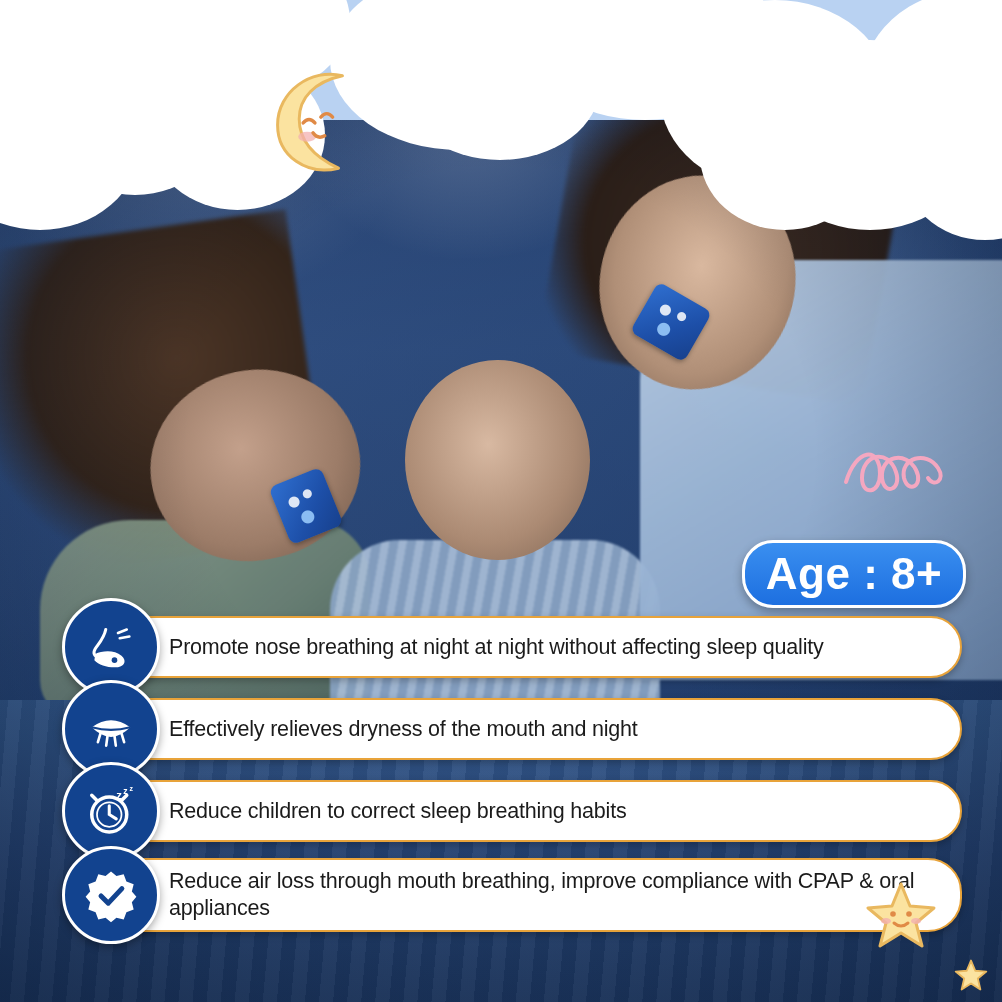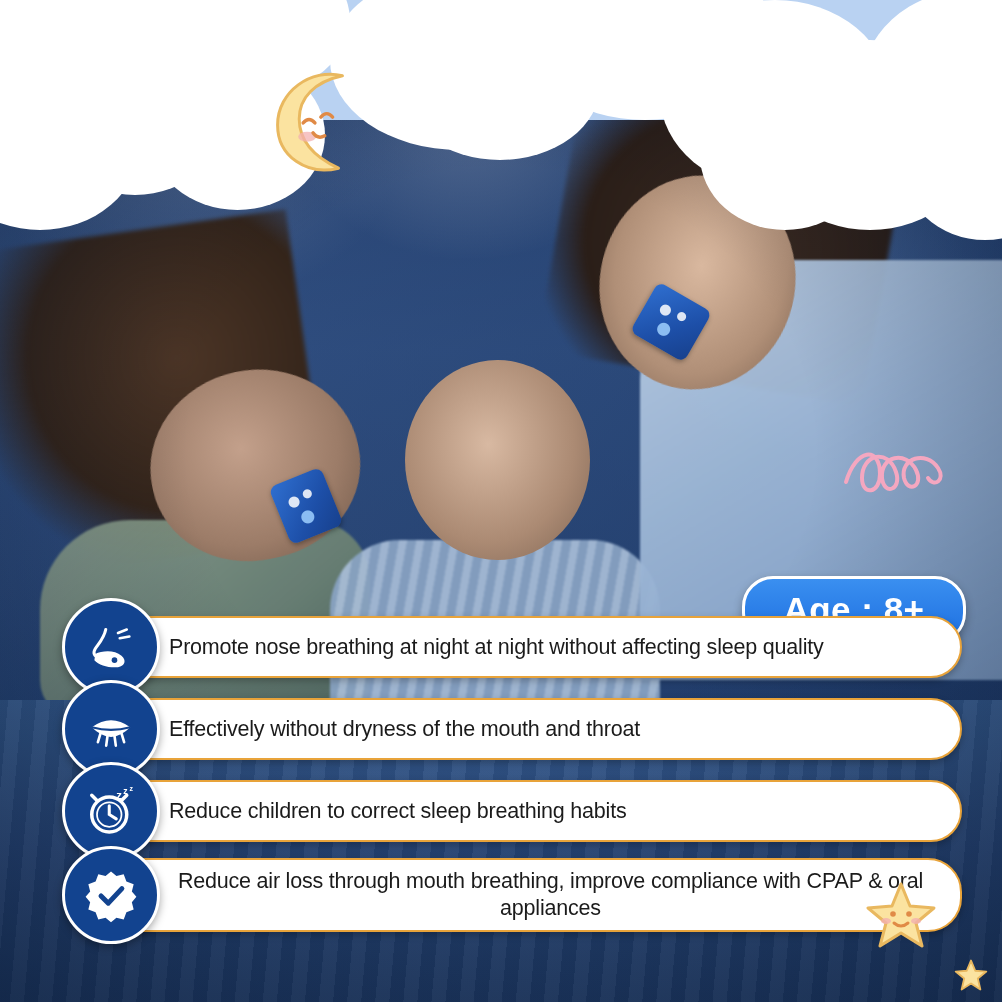--- a/index.html
+++ b/index.html
@@ -195,25 +195,24 @@
     left: 742px; top: 540px;
     width: 218px; height: 62px;
     border-radius: 31px;
     background: linear-gradient(180deg, #3a8ff0 0%, #1d6fe0 100%);
     border: 3px solid #ffffff;
     box-shadow: 0 4px 10px rgba(0,0,0,0.3);
     display: flex;
     align-items: center;
     justify-content: center;
     color: #ffffff;
-    font-size: 35px;
+    font-size: 44px;
     font-weight: bold;
     letter-spacing: .5px;
     white-space: nowrap;
-    margin-top: 36px;
   }
 
   
   .features {
     position: absolute;
     left: 62px; top: 612px;
     width: 900px;
     display: flex;
     flex-direction: column;
     gap: 12px;
@@ -229,21 +228,20 @@
     flex: 1;
     min-height: 62px;
     background: #ffffff;
     border: 2px solid #e8a33a;
     border-radius: 34px;
     display: flex;
     align-items: center;
     padding: 8px 28px 8px 60px;
     box-sizing: border-box;
     box-shadow: 0 3px 7px rgba(0,0,0,0.25);
-    text-align: center;
   }
   .feature-text {
     color: #1b1b1b;
     font-size: 21.5px;
     line-height: 1.25;
     letter-spacing: -0.2px;
   }
   .feature-icon {
     position: absolute;
     left: 0; top: 50%;
@@ -348,21 +346,21 @@
 
     <div class="feature-row">
       <div class="feature-icon">
         <svg viewBox="0 0 64 64" width="56" height="56" aria-hidden="true">
           <path d="M10 30 q22 -16 44 0 q-22 22 -44 0 Z" fill="#ffffff"></path>
           <path d="M10 30 q22 6 44 0" fill="none" stroke="#12438f" stroke-width="2.5"></path>
           <path d="M20 37 l-3 10 M28 40 l-1.5 11 M36 40 l1.5 11 M44 37 l3 10" stroke="#ffffff" stroke-width="3" stroke-linecap="round" fill="none"></path>
         </svg>
       </div>
       <div class="feature-pill">
-        <span class="feature-text">Effectively without dryness of the mouth and throat</span>
+        <span class="feature-text">Effectively relieves dryness of the mouth and night</span>
       </div>
     </div>
 
     <div class="feature-row">
       <div class="feature-icon">
         <svg viewBox="0 0 64 64" width="56" height="56" aria-hidden="true">
           <circle cx="30" cy="36" r="20" fill="none" stroke="#ffffff" stroke-width="4"></circle>
           <circle cx="30" cy="36" r="14" fill="none" stroke="#ffffff" stroke-width="2"></circle>
           <path d="M30 26 v10 l8 5" fill="none" stroke="#ffffff" stroke-width="3.5" stroke-linecap="round"></path>
           <path d="M16 20 l-6 -6 M44 20 l6 -6" stroke="#ffffff" stroke-width="4" stroke-linecap="round"></path>

